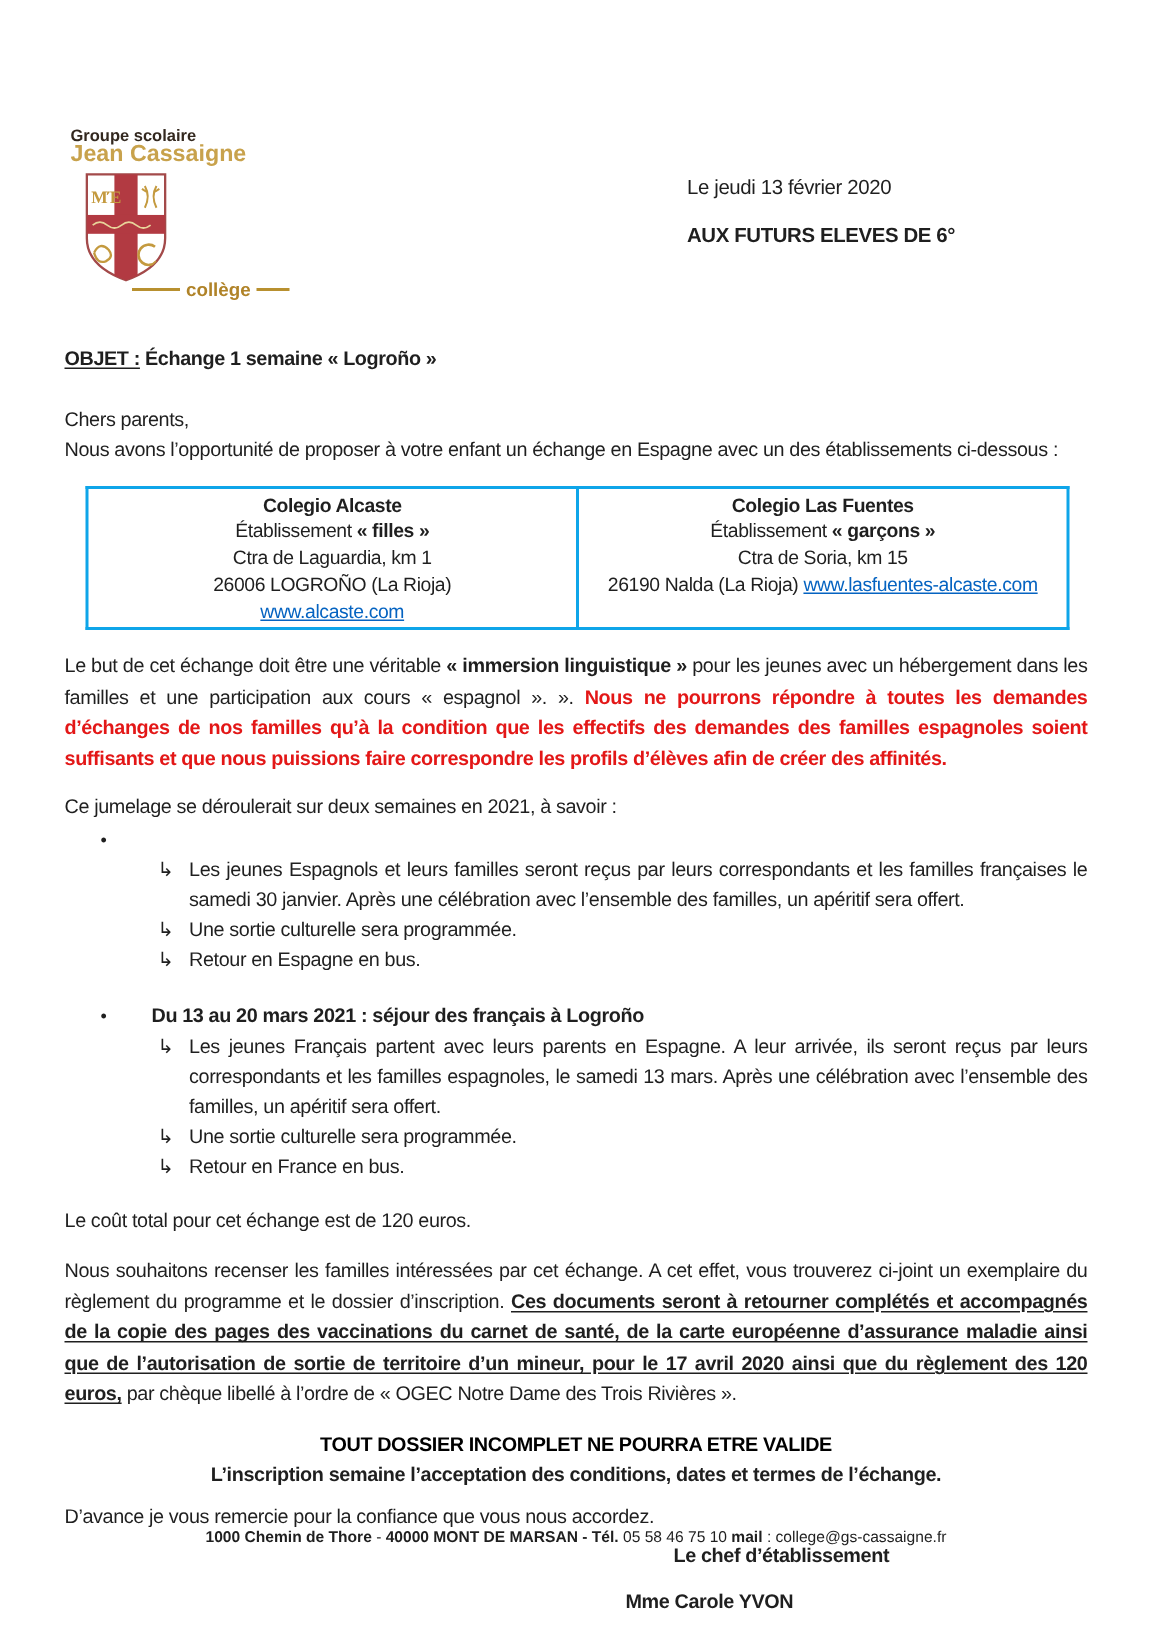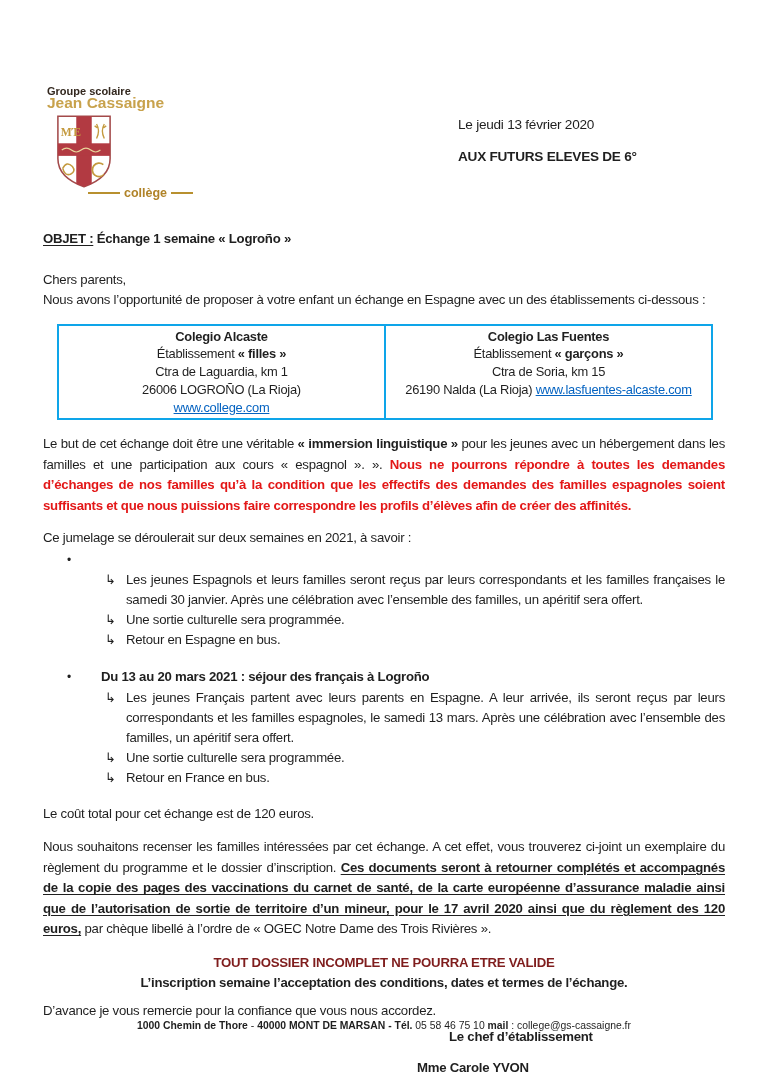--- a/index.html
+++ b/index.html
@@ -47,21 +47,21 @@
   .bullet .btitle { font-weight:bold; }
   .bullet2 { margin-top:17px; }
   .sub { display:flex; padding-left:62px; line-height:20px; }
   .sub .arrow { width:21px; flex:none; font-size:13px; }
   .sub .stext { flex:1; text-align:justify; }
 
   .cost { margin-top:16px; }
   .enrol { margin-top:13px; }
   .bu { font-weight:bold; text-decoration:underline; text-underline-offset:2px; }
 
-  .warn-line { margin-top:13px; text-align:center; color:#7f1d1d; font-weight:bold; }
+  .warn-line { margin-top:13px; text-align:center; color:#000000; font-weight:bold; }
   .terms-line { text-align:center; font-weight:bold; }
   .thanks { margin-top:7px; }
   .role { margin-top:6px; margin-left:362px; font-weight:bold;padding-left:44px; }
   .sig  { margin-top:10px; margin-left:374px; font-weight:bold; }
 
   .footer { position:absolute; left:0; top:1016px; width:768px; text-align:center;
     font-size:10.4px; letter-spacing:0; color:#1f1f1f; }
   .footer b { font-weight:bold; }
 </style>
 </head>
@@ -109,21 +109,21 @@
     <p>Nous avons l’opportunité de proposer à votre enfant un échange en Espagne avec un des établissements ci-dessous :</p>
 
     <table class="schools">
       <tbody>
           <tr>
         <td>
           <div class="school-name">Colegio Alcaste</div>
           <div><span>Établissement </span><b>« filles »</b></div>
           <div>Ctra de Laguardia, km 1</div>
           <div>26006 LOGROÑO (La Rioja)</div>
-          <div><span class="link">www.college.com</span></div>
+          <div><span class="link">www.alcaste.com</span></div>
         </td>
         <td>
           <div class="school-name">Colegio Las Fuentes</div>
           <div><span>Établissement </span><b>« garçons »</b></div>
           <div>Ctra de Soria, km 15</div>
           <div><span>26190 Nalda (La Rioja) </span><span class="link">www.lasfuentes-alcaste.com</span></div>
         </td>
       </tr>
     </tbody>
       </table>

